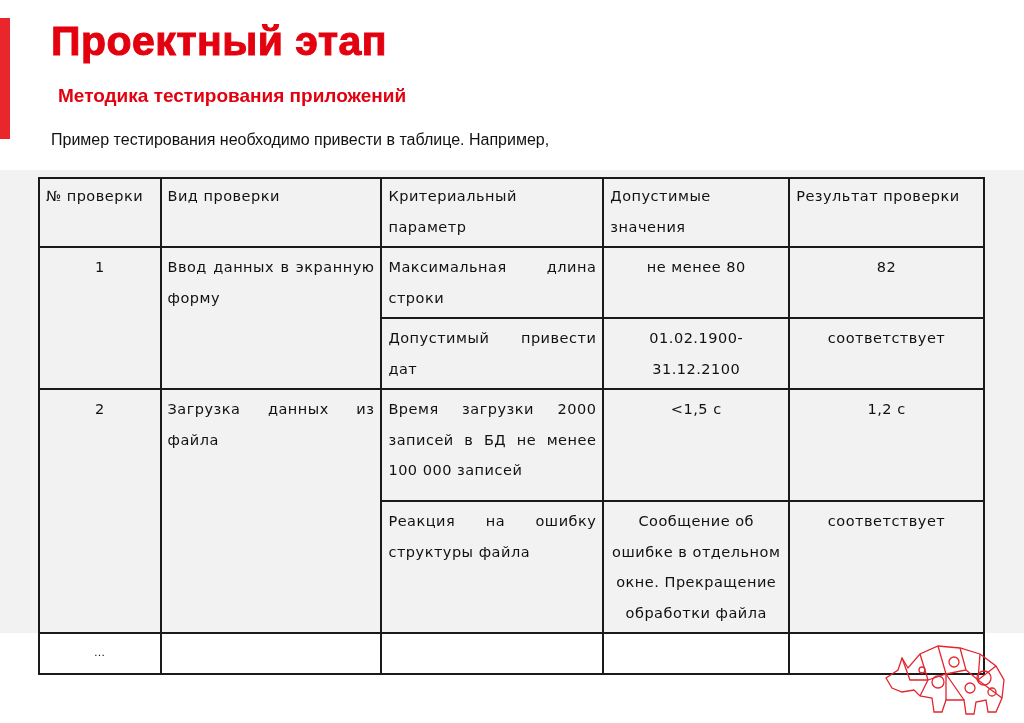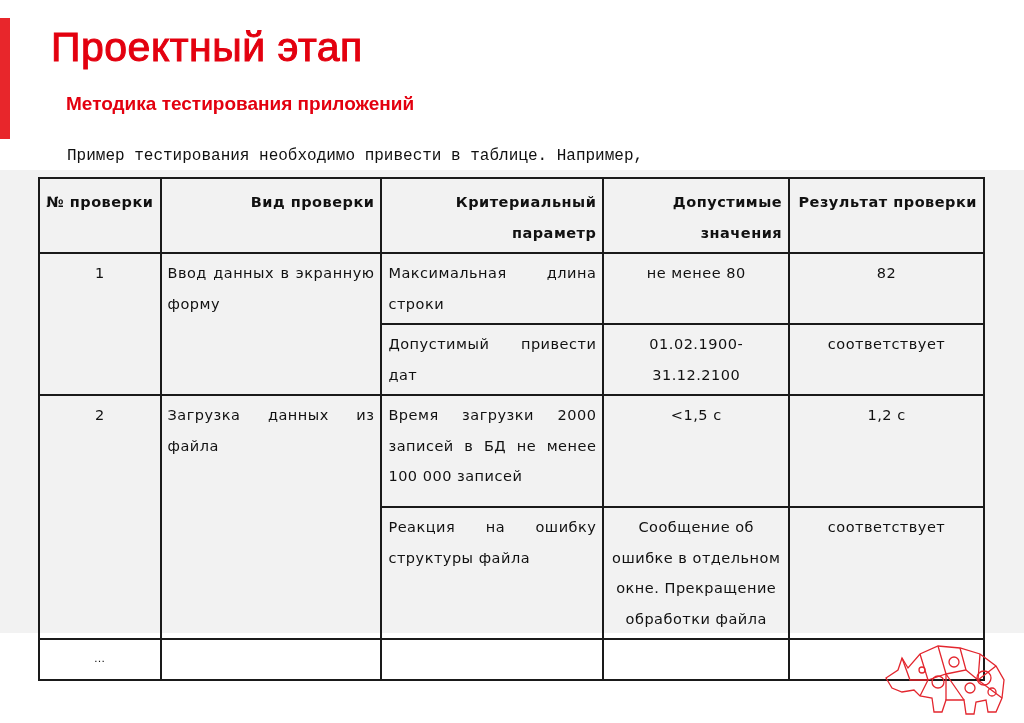--- a/index.html
+++ b/index.html
@@ -2,41 +2,41 @@
 <html><head>
 <meta charset="utf-8">
 <style>
   html, body { margin:0; padding:0; }
   body {
     width:1024px; height:723px; position:relative; overflow:hidden;
     background:#ffffff; font-family:"DejaVu Sans", sans-serif; color:#111;
   }
   .red-bar { position:absolute; left:0; top:18px; width:10px; height:121px; background:#e8262b; }
   .title {
-    position:absolute; left:51px; top:24px; margin:0;
-    font-family:"Liberation Sans", sans-serif; font-weight:400; font-size:41px;
+    position:absolute; left:51px; top:18px; margin:0;
+    font-family:"Liberation Sans", sans-serif; font-weight:700; font-size:41px;
     color:#e3000f; letter-spacing:0.5px; -webkit-text-stroke:1px #e3000f;
   }
   .subtitle {
-    position:absolute; left:54px; top:81px; margin:12px;
+    position:absolute; left:54px; top:81px; margin:4px;
     font-family:"Liberation Sans", sans-serif; font-weight:bold; font-size:19px; color:#e3000f;
   }
   .intro {
-    position:absolute; left:51px; top:131px; margin:16px;
-    font-family:Liberation Mono, monospace; font-size:16px; color:#111;
+    position:absolute; left:51px; top:131px; margin:0;
+    font-family:Liberation Sans, sans-serif; font-size:16px; color:#111;
   }
   .gray-band { position:absolute; left:0; top:170px; width:1024px; height:463px; background:#f2f2f2; }
   table.tests {
     position:absolute; left:38px; top:177px; width:947px; border-collapse:collapse;
     font-size:14.5px; letter-spacing:0.5px;
   }
   table.tests td, table.tests th {
     border:2px solid #1a1a1a; vertical-align:top; padding:4px 6px; line-height:30.5px;
   }
-  table.tests th { font-weight:bold; text-align:right; padding-top:8px; }
+  table.tests th { font-weight:normal; text-align:left; padding-top:2px; }
   .c1 { width:107px; } .c2 { width:206px; } .c3 { width:207px; } .c4 { width:171px;margin-left:45px; } .c5 { width:180px; }
   .center { text-align:center; }
   .justify { text-align:justify; text-align-last:left;margin-top:25px; }
   .row-last td { background:#ffffff; height:14px; line-height:14px; padding:2px 6px 4px; font-size:11px; }
   .rhino { position:absolute; left:880px; top:640px; width:132px; height:80px; }
 </style>
 </head>
 <body>
 
 <div class="red-bar"></div>

